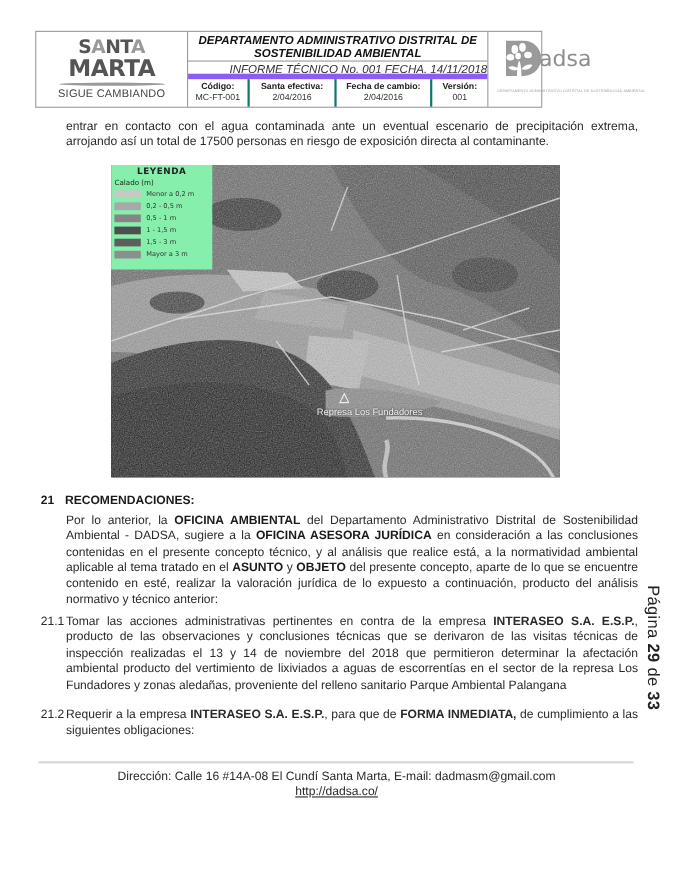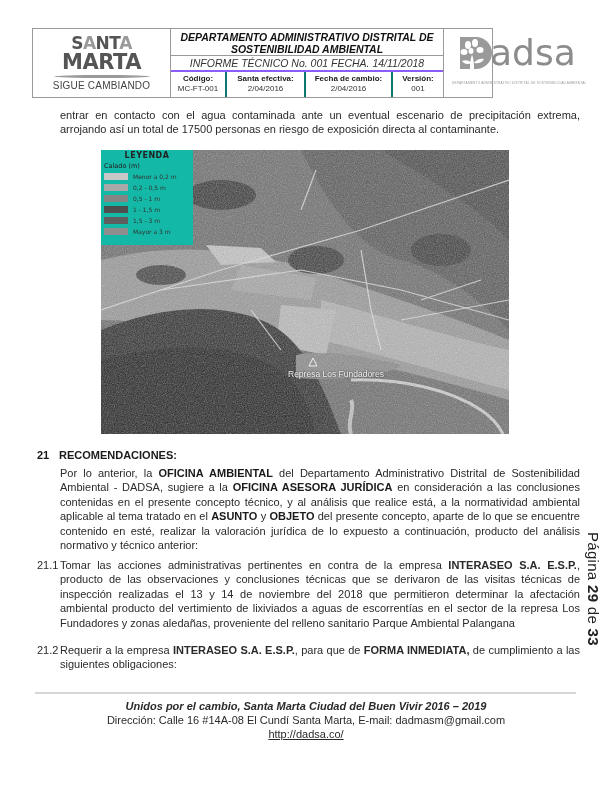--- a/index.html
+++ b/index.html
@@ -71,24 +71,24 @@
       font-weight: bold;
       font-style: italic;
       text-align: center;
       line-height: 12px;
       padding-top: 2px;
       box-sizing: border-box;
       color: #111;
     }
     .hdr-informe {
       height: 16px;
-      border-bottom: 2px solid #8b5cf6;
+      border-bottom: 5px solid #8b5cf6;
       font-size: 10.5px;
       font-style: italic;
-      text-align: center;
+      text-align: right;
       line-height: 15px;
       color: #333;
       box-sizing: border-box;
     }
     .hdr-meta {
       flex: 1;
       display: flex;
     }
     .hdr-meta .cell {
       border-right: 2px solid #0f766e;
@@ -115,21 +115,21 @@
       left: 14px;
       top: 6px;
       width: 34px;
       height: 36px;
     }
     .dadsa-text {
       position: absolute;
       left: 46px;
       top: 4px;
       font-family: "DejaVu Sans", sans-serif;
-      font-size: 36px;
+      font-size: 20px;
       color: #8c8c8c;
       letter-spacing: 0px;
       line-height: 40px;
     }
     .dadsa-sub {
       position: absolute;
       left: 8px;
       top: 52px;
       font-size: 3.2px;
       color: #999;
@@ -154,21 +154,21 @@
       height: 284px;
       overflow: hidden;
       background: #555;
     }
     .legend {
       position: absolute;
       left: 0;
       top: 0;
       width: 92px;
       height: 95px;
-      background: #14b8a6;
+      background: #86efac;
       z-index: 5;
       font-family: "DejaVu Sans", sans-serif;
     }
     .legend-title {
       text-align: center;
       font-weight: bold;
       font-size: 8px;
       letter-spacing: 0.5px;
       line-height: 11px;
       color: #222;
@@ -419,16 +419,15 @@
 
 <div class="item i2">
   <span class="num">21.2</span>
   <span class="txt"><span>Requerir a la empresa </span><b>INTERASEO S.A. E.S.P.</b><span>, para que de </span><b>FORMA INMEDIATA,</b><span> de cumplimiento a las siguientes obligaciones:</span></span>
 </div>
 
 <div class="page-num"><span>Página </span><b>29</b><span> de </span><b>33</b></div>
 
 <div class="footer-rule"></div>
 <div class="footer">
-  <div class="slogan">Unidos por el cambio, Santa Marta Ciudad del Buen Vivir 2016 – 2019</div>
   <div>Dirección: Calle 16 #14A-08 El Cundí Santa Marta, E-mail: dadmasm@gmail.com</div>
   <div><span class="link">http://dadsa.co/</span></div>
 </div>
 
 </body></html>

